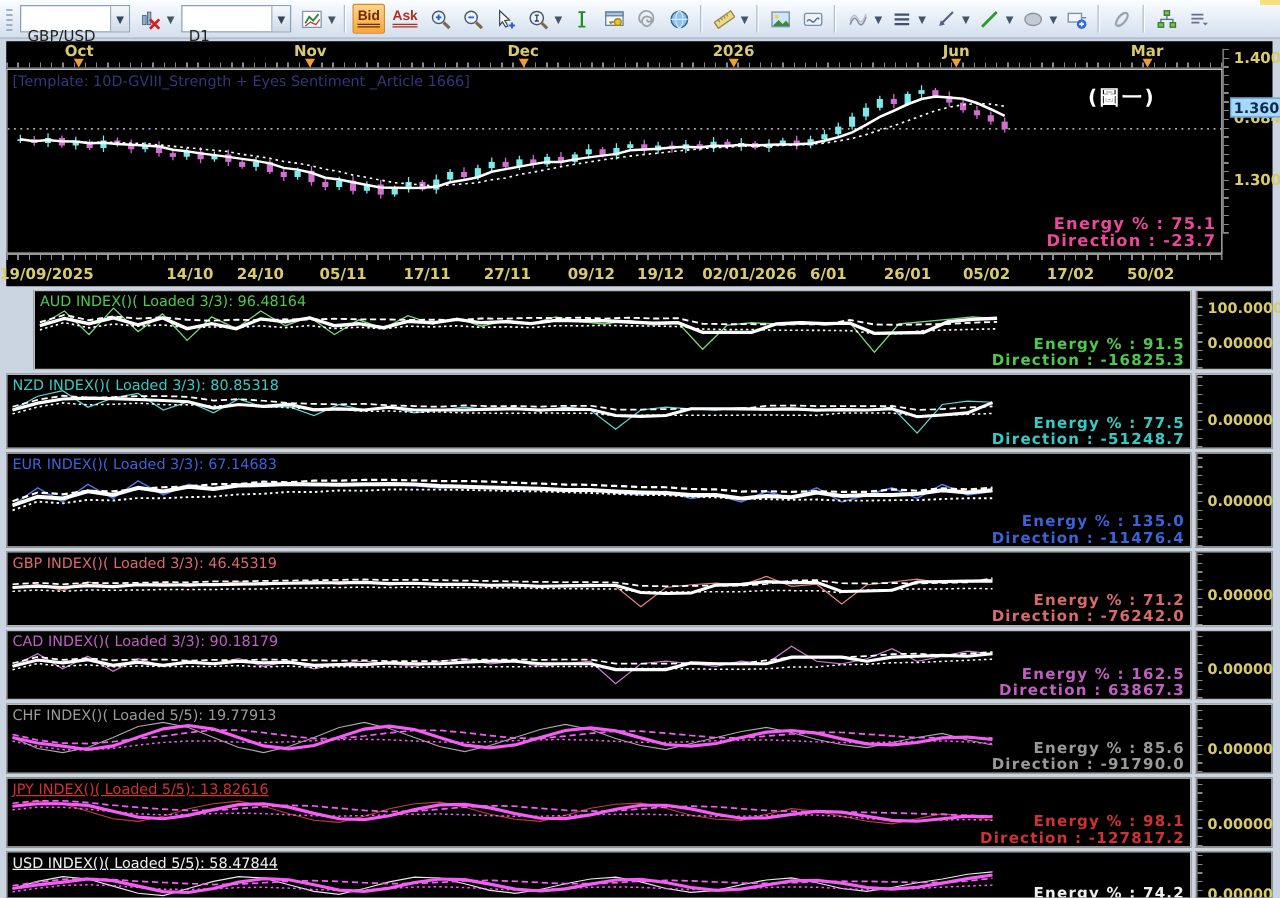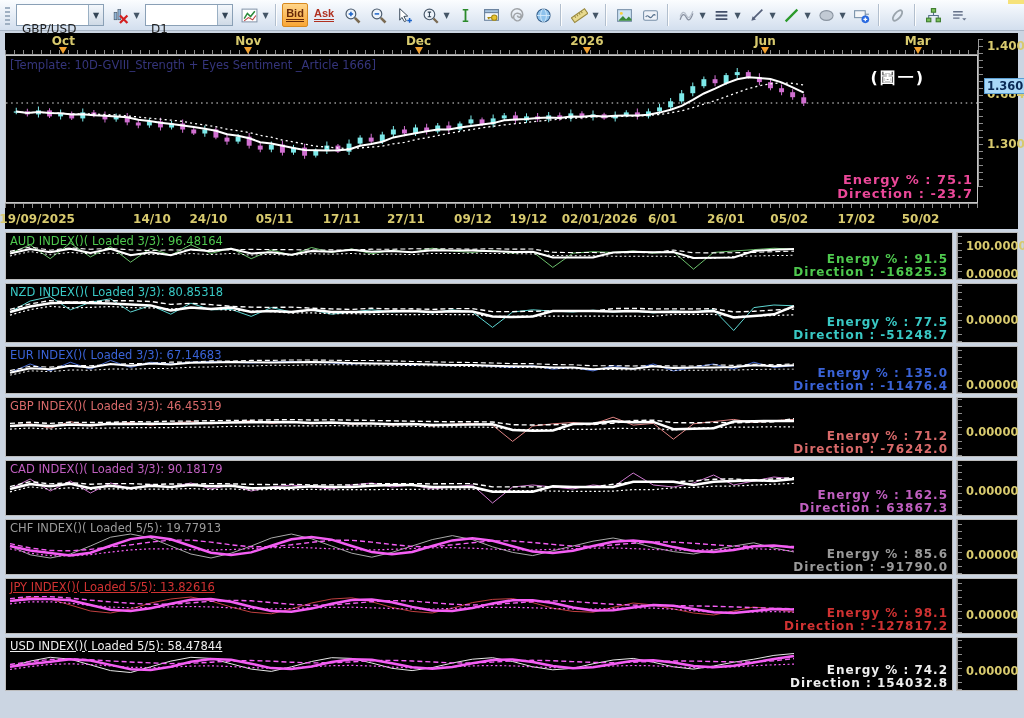--- a/index.html
+++ b/index.html
@@ -488,21 +488,21 @@
     <div class="mscale" id="mscale">
       <div class="vticks"></div>
     <span class="pl" style="top: 0.008px;">1.4000</span>
         <span class="pl" style="top: 48.042px;">0.6846</span>
         <span class="pl" style="top: 98.12px;">1.3000</span>
         <span class="ptag" style="top: 39.012px;">1.3603(5)</span>
       </div>
   </div>
 
   <div id="panels">
-      <div class="prow" style="height: 48px;">
+      <div class="prow" style="height: 64px; margin-left: 22px;">
         <div class="pplot">
           <svg viewBox="0 0 946 58" preserveAspectRatio="none">
             <polyline points="4.0,25.8 24.1,14.8 44.2,32.4 64.3,12.6 84.4,30.2 104.5,17.0 124.6,36.8 144.7,19.2 164.8,28.0 184.9,14.8 205.0,25.8 225.1,19.2 245.2,32.4 265.3,21.4 285.4,28.0 305.5,18.3 325.6,24.5 345.7,20.1 365.8,26.2 385.9,21.8 406.1,24.5 426.2,19.2 446.3,22.7 466.4,24.5 486.5,21.8 506.6,25.4 526.7,23.6 546.8,43.4 566.9,25.4 587.0,23.6 607.1,24.5 627.2,22.7 647.3,25.4 667.4,23.6 687.5,45.6 707.6,24.5 727.7,22.7 747.8,21.0 767.9,19.2 788.0,20.5" fill="none" stroke="#79d879" stroke-width="1"></polyline>
             <polyline points="4.0,23.2 24.1,17.7 44.2,21.7 64.3,18.8 84.4,20.5 104.5,19.5 124.6,21.3 144.7,22.1 164.8,21.3 184.9,21.7 205.0,21.0 225.1,21.3 245.2,20.6 265.3,21.0 285.4,21.0 305.5,21.5 325.6,21.3 345.7,21.5 365.8,20.4 385.9,20.5 406.1,19.9 426.2,20.1 446.3,19.8 466.4,20.5 486.5,19.8 506.6,20.4 526.7,20.2 546.8,24.3 566.9,24.7 587.0,24.6 607.1,25.0 627.2,24.6 647.3,24.8 667.4,21.5 687.5,24.9 707.6,25.1 727.7,24.8 747.8,24.5 767.9,23.5 788.0,22.9" fill="none" stroke="#ffffff" stroke-width="1.4" stroke-dasharray="5 3"></polyline>
             <polyline points="4.0,28.9 24.1,23.4 44.2,27.4 64.3,24.5 84.4,26.2 104.5,25.2 124.6,27.3 144.7,26.7 164.8,27.2 184.9,25.9 205.0,27.2 225.1,25.7 245.2,27.9 265.3,26.9 285.4,28.1 305.5,26.1 325.6,26.7 345.7,25.8 365.8,27.1 385.9,26.6 406.1,27.2 426.2,25.8 446.3,25.9 466.4,25.5 486.5,25.9 506.6,26.0 526.7,26.4 546.8,28.3 566.9,28.7 587.0,28.6 607.1,29.2 627.2,29.2 647.3,29.3 667.4,29.5 687.5,31.7 707.6,31.8 727.7,29.5 747.8,29.0 767.9,28.5 788.0,28.1" fill="none" stroke="#ffffff" stroke-width="1.2" stroke-dasharray="2 2.5"></polyline>
             <polyline points="4.0,25.8 24.1,20.3 44.2,24.3 64.3,19.9 84.4,25.1 104.5,19.9 124.6,28.0 144.7,24.3 164.8,28.0 184.9,20.7 205.0,22.9 225.1,19.9 245.2,25.8 265.3,24.3 285.4,27.3 305.5,22.6 325.6,23.6 345.7,21.0 365.8,23.6 385.9,22.7 406.1,24.2 426.2,21.8 446.3,22.1 466.4,22.1 486.5,23.0 506.6,23.9 526.7,23.6 546.8,30.8 566.9,30.8 587.0,30.8 607.1,24.5 627.2,23.6 647.3,24.2 667.4,23.9 687.5,31.5 707.6,31.2 727.7,30.9 747.8,22.7 767.9,21.0 788.0,20.2" fill="none" stroke="#ffffff" stroke-width="2.5"></polyline>
           </svg>
           <span class="plabel" style="color:#4ec94e">AUD INDEX()( Loaded 3/3): 96.48164</span>
           <div class="penergy" style="color:#4ec94e">
             <div>Energy % : 91.5</div>
@@ -527,21 +527,21 @@
           <div class="penergy" style="color:#39c9c5">
             <div>Energy % : 77.5</div>
             <div>Direction : -51248.7</div>
           </div>
         </div>
         <div class="pscale">
           <div class="vticks"></div>
           <span class="sl" style="top: 28.96px;">0.00000</span>
         </div>
       </div>
-      <div class="prow" style="height: 48px;">
+      <div class="prow" style="height: 76px;">
         <div class="pplot">
           <svg viewBox="0 0 946 58" preserveAspectRatio="none">
             <polyline points="4.0,32.4 24.1,21.4 44.2,30.2 64.3,19.2 84.4,28.0 104.5,17.0 124.6,25.8 144.7,19.2 164.8,21.4 184.9,19.2 205.0,18.3 225.1,19.2 245.2,20.1 265.3,19.2 285.4,18.3 305.5,19.2 325.6,20.1 345.7,21.4 365.8,20.5 385.9,21.4 406.1,22.7 426.2,21.8 446.3,23.6 466.4,22.7 486.5,24.5 506.6,25.8 526.7,23.6 546.8,28.0 566.9,25.8 587.0,30.2 607.1,23.6 627.2,28.0 647.3,21.4 667.4,30.2 687.5,25.8 707.6,21.4 727.7,28.0 747.8,19.2 767.9,25.8 788.0,23.6" fill="none" stroke="#4f76e8" stroke-width="1"></polyline>
             <polyline points="4.0,29.8 24.1,24.3 44.2,25.4 64.3,23.2 84.4,23.6 104.5,22.1 124.6,21.0 144.7,20.6 164.8,19.1 184.9,19.1 205.0,17.5 225.1,17.9 245.2,16.9 265.3,16.9 285.4,16.4 305.5,16.4 325.6,16.7 345.7,17.1 365.8,17.1 385.9,17.5 406.1,18.2 426.2,18.7 446.3,19.3 466.4,19.5 486.5,20.2 506.6,20.9 526.7,21.0 546.8,22.1 566.9,22.4 587.0,23.7 607.1,23.5 627.2,23.9 647.3,23.5 667.4,23.9 687.5,23.9 707.6,22.4 727.7,23.2 747.8,21.7 767.9,22.4 788.0,21.3" fill="none" stroke="#ffffff" stroke-width="1.4" stroke-dasharray="5 3"></polyline>
             <polyline points="4.0,35.5 24.1,30.0 44.2,31.1 64.3,28.9 84.4,29.3 104.5,27.8 124.6,27.9 144.7,27.2 164.8,26.9 184.9,25.5 205.0,25.1 225.1,23.9 245.2,24.0 265.3,23.0 285.4,23.2 305.5,22.4 325.6,22.5 345.7,22.5 365.8,22.7 385.9,23.0 406.1,23.4 426.2,23.6 446.3,24.1 466.4,24.6 486.5,25.2 506.6,25.8 526.7,26.0 546.8,26.9 566.9,27.4 587.0,28.2 607.1,28.4 627.2,28.9 647.3,28.7 667.4,29.4 687.5,29.4 707.6,29.1 727.7,29.1 747.8,28.4 767.9,27.9 788.0,27.9" fill="none" stroke="#ffffff" stroke-width="1.2" stroke-dasharray="2 2.5"></polyline>
             <polyline points="4.0,32.4 24.1,26.9 44.2,28.0 64.3,23.6 84.4,25.8 104.5,21.4 124.6,23.6 144.7,20.7 164.8,22.1 184.9,19.9 205.0,19.6 225.1,18.9 245.2,19.2 265.3,19.5 285.4,19.2 305.5,18.9 325.6,19.2 345.7,20.2 365.8,20.7 385.9,21.1 406.1,21.5 426.2,22.0 446.3,22.7 466.4,22.7 486.5,23.6 506.6,24.3 526.7,24.6 546.8,25.8 566.9,25.8 587.0,28.0 607.1,26.5 627.2,27.3 647.3,24.3 667.4,26.5 687.5,25.8 707.6,25.8 727.7,25.1 747.8,22.9 767.9,24.3 788.0,22.9" fill="none" stroke="#ffffff" stroke-width="2.5"></polyline>
           </svg>
           <span class="plabel" style="color:#3a63d8">EUR INDEX()( Loaded 3/3): 67.14683</span>
           <div class="penergy" style="color:#3a63d8">
             <div>Energy % : 135.0</div>

